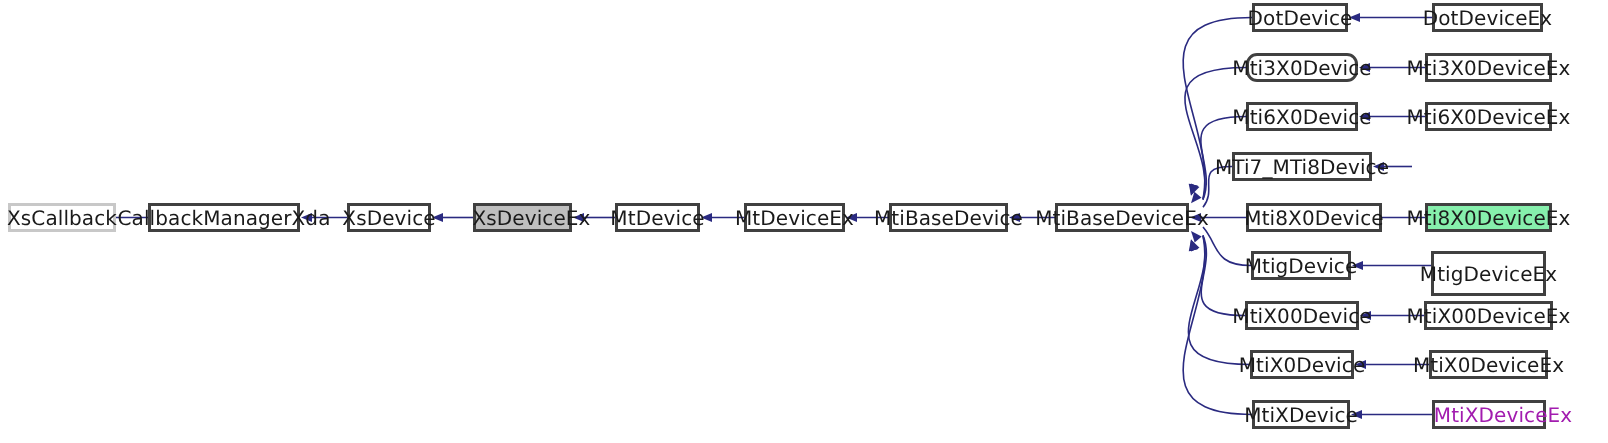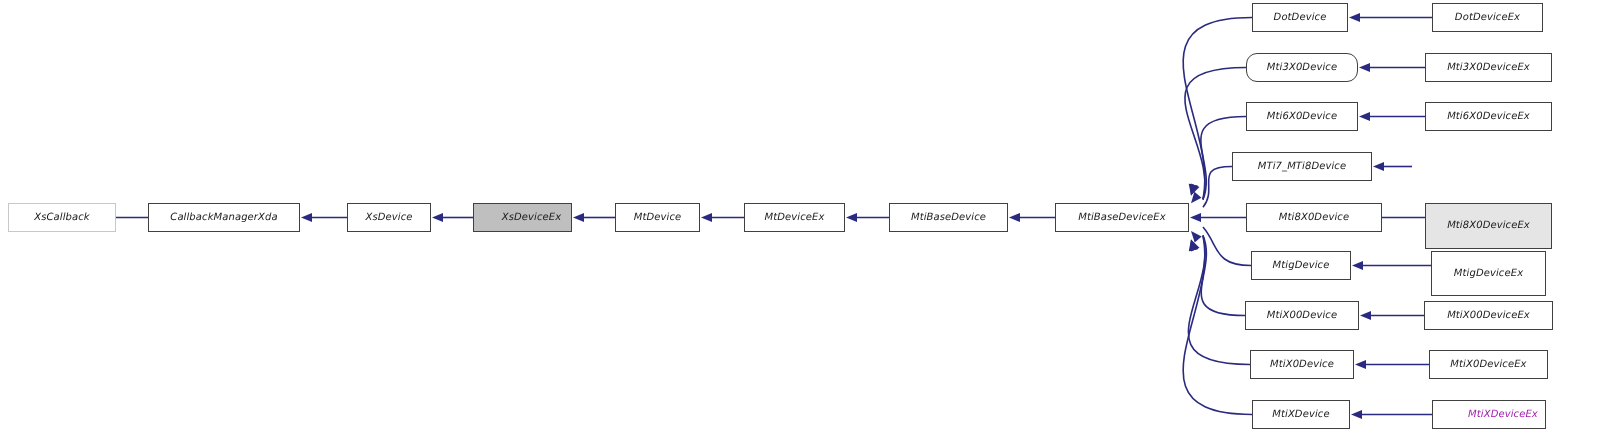--- a/index.html
+++ b/index.html
@@ -12,32 +12,31 @@
     position: relative;
     width: 1608px;
     height: 443px;
     background: #ffffff;
     overflow: hidden;
     font-family: "DejaVu Sans", "Liberation Sans", sans-serif;
   }
   .node {
     position: absolute;
     box-sizing: border-box;
-    border: 1px solid #4d7c0f;
+    border: 3px solid #4d7c0f;
     background: #ffffff;
     color: #1a1a1a;
-    font-size: 10px;
+    font-size: 20px;
     line-height: 1;
     display: flex;
     align-items: center;
     justify-content: center;
     white-space: nowrap;
     letter-spacing: 0.1px;
     text-rendering: geometricPrecision;
-    font-style: italic;
   }
   .node.faded {
     border-color: #c8c8c8;
   }
   .node.current {
     background: #bfbfbf;
     border-color: #404040;
     padding-left: 18px;
   }
   #edges {
@@ -168,18 +167,18 @@
     <div class="node" style="left: 1246px; top: 102px; width: 112px; height: 29px; color: rgb(26, 26, 26); background: rgb(255, 255, 255); border-color: rgb(64, 64, 64);">Mti6X0Device</div>
     <div class="node" style="left: 1232px; top: 152px; width: 140px; height: 29px; color: rgb(26, 26, 26); background: rgb(255, 255, 255); border-color: rgb(64, 64, 64);">MTi7_MTi8Device</div>
     <div class="node" style="left: 1246px; top: 203px; width: 136px; height: 29px; color: rgb(26, 26, 26); background: rgb(255, 255, 255); border-color: rgb(64, 64, 64);">Mti8X0Device</div>
     <div class="node" style="left: 1251px; top: 251px; width: 100px; height: 29px; color: rgb(26, 26, 26); background: rgb(255, 255, 255); border-color: rgb(64, 64, 64);">MtigDevice</div>
     <div class="node" style="left: 1245px; top: 301px; width: 114px; height: 29px; color: rgb(26, 26, 26); background: rgb(255, 255, 255); border-color: rgb(64, 64, 64);">MtiX00Device</div>
     <div class="node" style="left: 1250px; top: 350px; width: 104px; height: 29px; color: rgb(26, 26, 26); background: rgb(255, 255, 255); border-color: rgb(64, 64, 64);">MtiX0Device</div>
     <div class="node" style="left: 1252px; top: 400px; width: 98px; height: 29px; color: rgb(26, 26, 26); background: rgb(255, 255, 255); border-color: rgb(64, 64, 64);">MtiXDevice</div>
     <div class="node" style="left: 1432px; top: 3px; width: 111px; height: 29px; color: rgb(26, 26, 26); background: rgb(255, 255, 255); border-color: rgb(64, 64, 64);">DotDeviceEx</div>
     <div class="node" style="left: 1425px; top: 53px; width: 127px; height: 29px; color: rgb(26, 26, 26); background: rgb(255, 255, 255); border-color: rgb(64, 64, 64);">Mti3X0DeviceEx</div>
     <div class="node" style="left: 1425px; top: 102px; width: 127px; height: 29px; color: rgb(26, 26, 26); background: rgb(255, 255, 255); border-color: rgb(64, 64, 64);">Mti6X0DeviceEx</div>
-    <div class="node" style="left: 1425px; top: 203px; width: 127px; height: 46px; color: rgb(26, 26, 26); background: #e5e5e5; border-color: rgb(64, 64, 64);">Mti8X0DeviceEx</div>
+    <div class="node" style="left: 1425px; top: 203px; width: 127px; height: 29px; color: rgb(26, 26, 26); background: #86efac; border-color: rgb(64, 64, 64);">Mti8X0DeviceEx</div>
     <div class="node" style="left: 1431px; top: 251px; width: 115px; height: 45px; color: rgb(26, 26, 26); background: rgb(255, 255, 255); border-color: rgb(64, 64, 64);">MtigDeviceEx</div>
     <div class="node" style="left: 1424px; top: 301px; width: 129px; height: 29px; color: rgb(26, 26, 26); background: rgb(255, 255, 255); border-color: rgb(64, 64, 64);">MtiX00DeviceEx</div>
     <div class="node" style="left: 1429px; top: 350px; width: 119px; height: 29px; color: rgb(26, 26, 26); background: rgb(255, 255, 255); border-color: rgb(64, 64, 64);">MtiX0DeviceEx</div>
     <div class="node" style="left: 1432px; top: 400px; width: 114px; height: 29px; color: #a21caf; background: rgb(255, 255, 255); border-color: rgb(64, 64, 64); padding-left: 28px;">MtiXDeviceEx</div>
   </div>
 
 </body></html>

